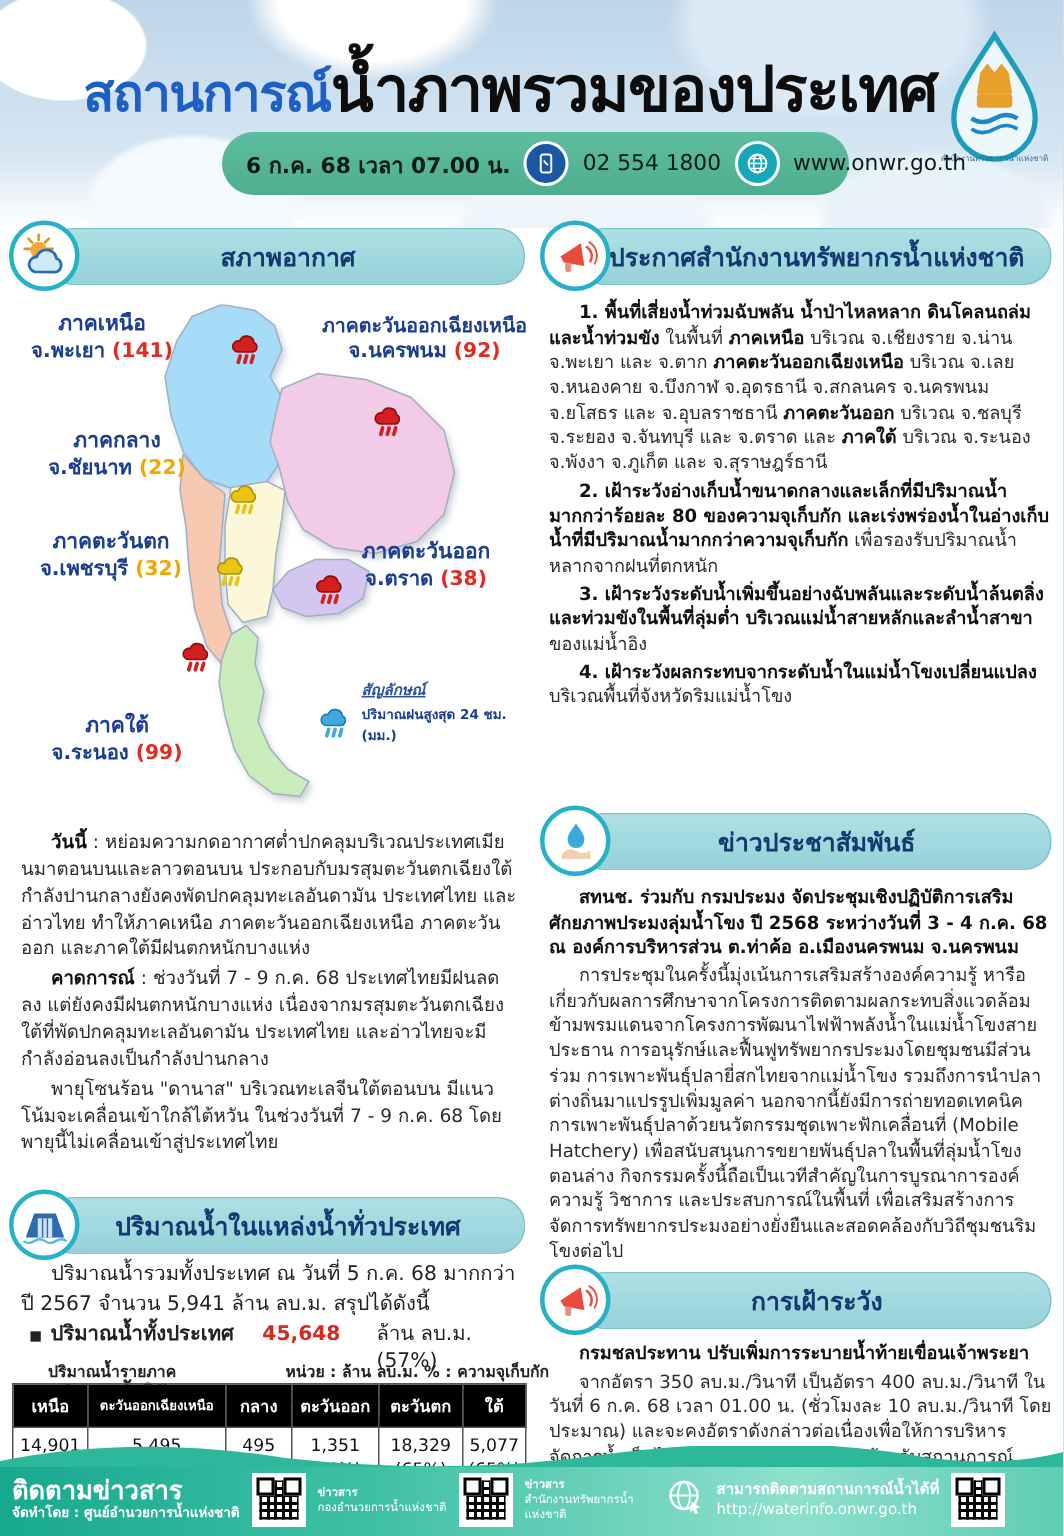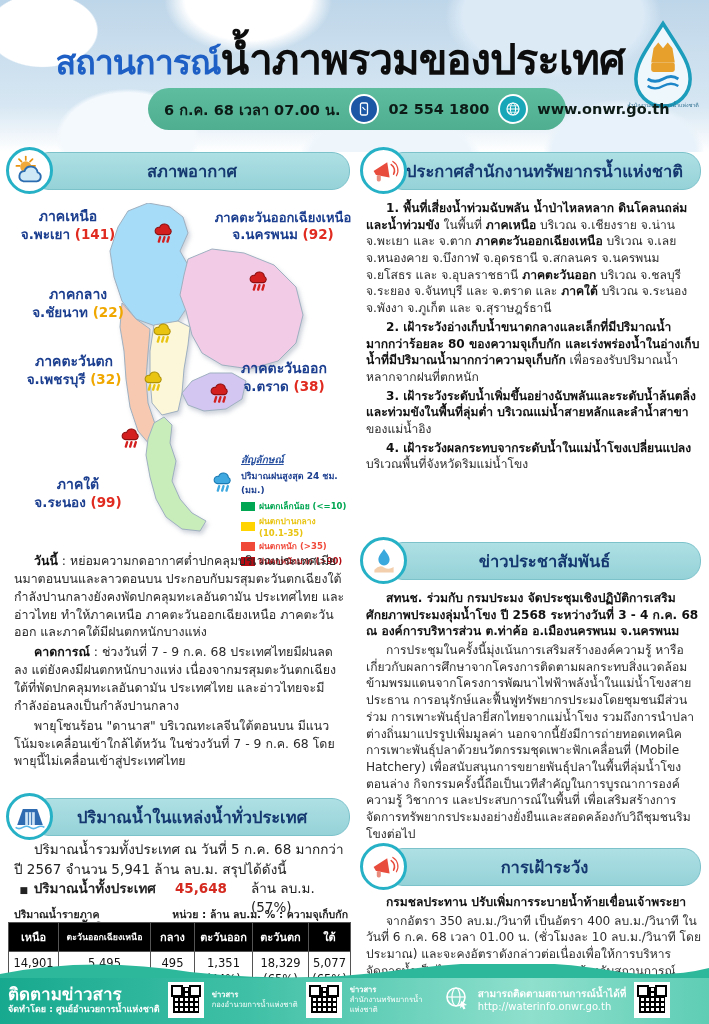--- a/index.html
+++ b/index.html
@@ -19,21 +19,21 @@
   .title-row{position:absolute;left:0;top:26px;width:680px;text-align:center;font-weight:800;letter-spacing:-1px;}
   .title-blue{font-size:34px;color:#1d5fc4;}
   .title-black{font-size:42px;color:#0d0d0d;}
   .logo{position:absolute;right:10px;top:20px;width:72px;height:92px;}
   .date-pill{position:absolute;left:148px;top:88px;width:418px;height:42px;border-radius:22px;
     background:linear-gradient(#5dbd9e,#4fae90);display:flex;align-items:center;gap:9px;padding:0 16px;box-sizing:border-box;}
   .date-text{font-size:14.5px;font-weight:700;color:#0d1b17;white-space:nowrap;}
   .pill-ic{width:30px;height:30px;border-radius:50%;flex:0 0 auto;display:flex;align-items:center;justify-content:center;border:2px solid #ffffff;box-sizing:border-box;}
   .pill-ic.phone{background:#1c57a5;}
   .pill-ic.globe{background:#18a7b8;}
-  .pill-num{font-size:14.5px;font-weight:700;color:#0d1b17;white-space:nowrap;text-align:right;}
+  .pill-num{font-size:14.5px;font-weight:400;color:#0d1b17;white-space:nowrap;text-align:right;}
 
   
   .sec{position:absolute;height:40px;}
   .sec .bar{margin-left:26px;height:36px;border-radius:14px 18px 18px 14px;background:linear-gradient(#aee0e4,#95d2d8);
     display:flex;align-items:center;justify-content:center;border:1px solid #7cc2cb;}
   .sec .bar span{font-size:16.5px;font-weight:800;color:#14386f;}
   .sec .circ{position:absolute;left:-2px;top:-5px;width:47px;height:47px;border-radius:50%;background:#ffffff;
     border:3px solid #27b1c6;box-sizing:border-box;display:flex;align-items:center;justify-content:center;}
 
   
@@ -256,38 +256,20 @@
     <div class="ttl">สัญลักษณ์</div>
     <div class="sub">ปริมาณฝนสูงสุด 24 ชม. (มม.)</div>
     <svg class="cloudic rain blue" width="26" height="26" viewBox="0 0 24 24">
         <path class="cl" d="M6.2,12.6 a3.4,3.4 0 1 1 .9,-6.7 a4.6,4.6 0 0 1 8.9,.9 a3.1,3.1 0 0 1 -.6,5.8 z"></path>
         <g class="dr">
           <line x1="7.5" y1="15" x2="6.3" y2="19"></line>
           <line x1="11.5" y1="15" x2="10.3" y2="19"></line>
           <line x1="15.5" y1="15" x2="14.3" y2="19"></line>
         </g>
       </svg>
-    <div class="rows">
-      <div class="row g">
-          <span class="sw g"></span>
-          <span>ฝนตกเล็กน้อย (&lt;=10)</span>
-        </div>
-      <div class="row y">
-          <span class="sw y"></span>
-          <span>ฝนตกปานกลาง (10.1-35)</span>
-        </div>
-      <div class="row o">
-          <span class="sw o"></span>
-          <span>ฝนตกหนัก (&gt;35)</span>
-        </div>
-      <div class="row r">
-          <span class="sw r"></span>
-          <span>ฝนตกหนักมาก (&gt;90)</span>
-        </div>
-    </div>
   </div>
 
   <div class="txt" style="left:14px;top:552px;width:332px;">
     <p><span class="b">วันนี้</span><span> : หย่อมความกดอากาศต่ำปกคลุมบริเวณประเทศเมียนมาตอนบนและลาวตอนบน ประกอบกับมรสุมตะวันตกเฉียงใต้กำลังปานกลางยังคงพัดปกคลุมทะเลอันดามัน ประเทศไทย และอ่าวไทย ทำให้ภาคเหนือ ภาคตะวันออกเฉียงเหนือ ภาคตะวันออก และภาคใต้มีฝนตกหนักบางแห่ง</span></p>
     <p><span class="b">คาดการณ์</span><span> : ช่วงวันที่ 7 - 9 ก.ค. 68 ประเทศไทยมีฝนลดลง แต่ยังคงมีฝนตกหนักบางแห่ง เนื่องจากมรสุมตะวันตกเฉียงใต้ที่พัดปกคลุมทะเลอันดามัน ประเทศไทย และอ่าวไทยจะมีกำลังอ่อนลงเป็นกำลังปานกลาง</span></p>
     <p><span>พายุโซนร้อน "ดานาส" บริเวณทะเลจีนใต้ตอนบน มีแนวโน้มจะเคลื่อนเข้าใกล้ไต้หวัน ในช่วงวันที่ 7 - 9 ก.ค. 68 โดยพายุนี้ไม่เคลื่อนเข้าสู่ประเทศไทย</span></p>
   </div>
 
   <div class="sec" style="left:8px;top:798px;width:342px;text-align:right;">
     <div class="bar">
@@ -316,21 +298,21 @@
       <span class="un">ล้าน ลบ.ม. (57%)</span>
     </div>
     <div class="bullet">
       <span class="mk">■</span>
       <span class="lb">ปริมาณน้ำใช้การ</span>
       <span class="vl">21,532</span>
       <span class="un">ล้าน ลบ.ม. (37%)</span>
     </div>
   </div>
 
-  <div class="tmeta" style="left:14px;top:906px;width:334px;">
+  <div class="tmeta" style="left:32px;top:906px;width:334px;">
     <span>ปริมาณน้ำรายภาค</span>
     <span>หน่วย : ล้าน ลบ.ม.  % : ความจุเก็บกัก</span>
   </div>
 
   <table class="wt" style="left:8px;top:922px;width:342px;">
     <colgroup>
         <col style="width:50px">
         <col style="width:92px">
         <col style="width:44px">
         <col style="width:58px">

